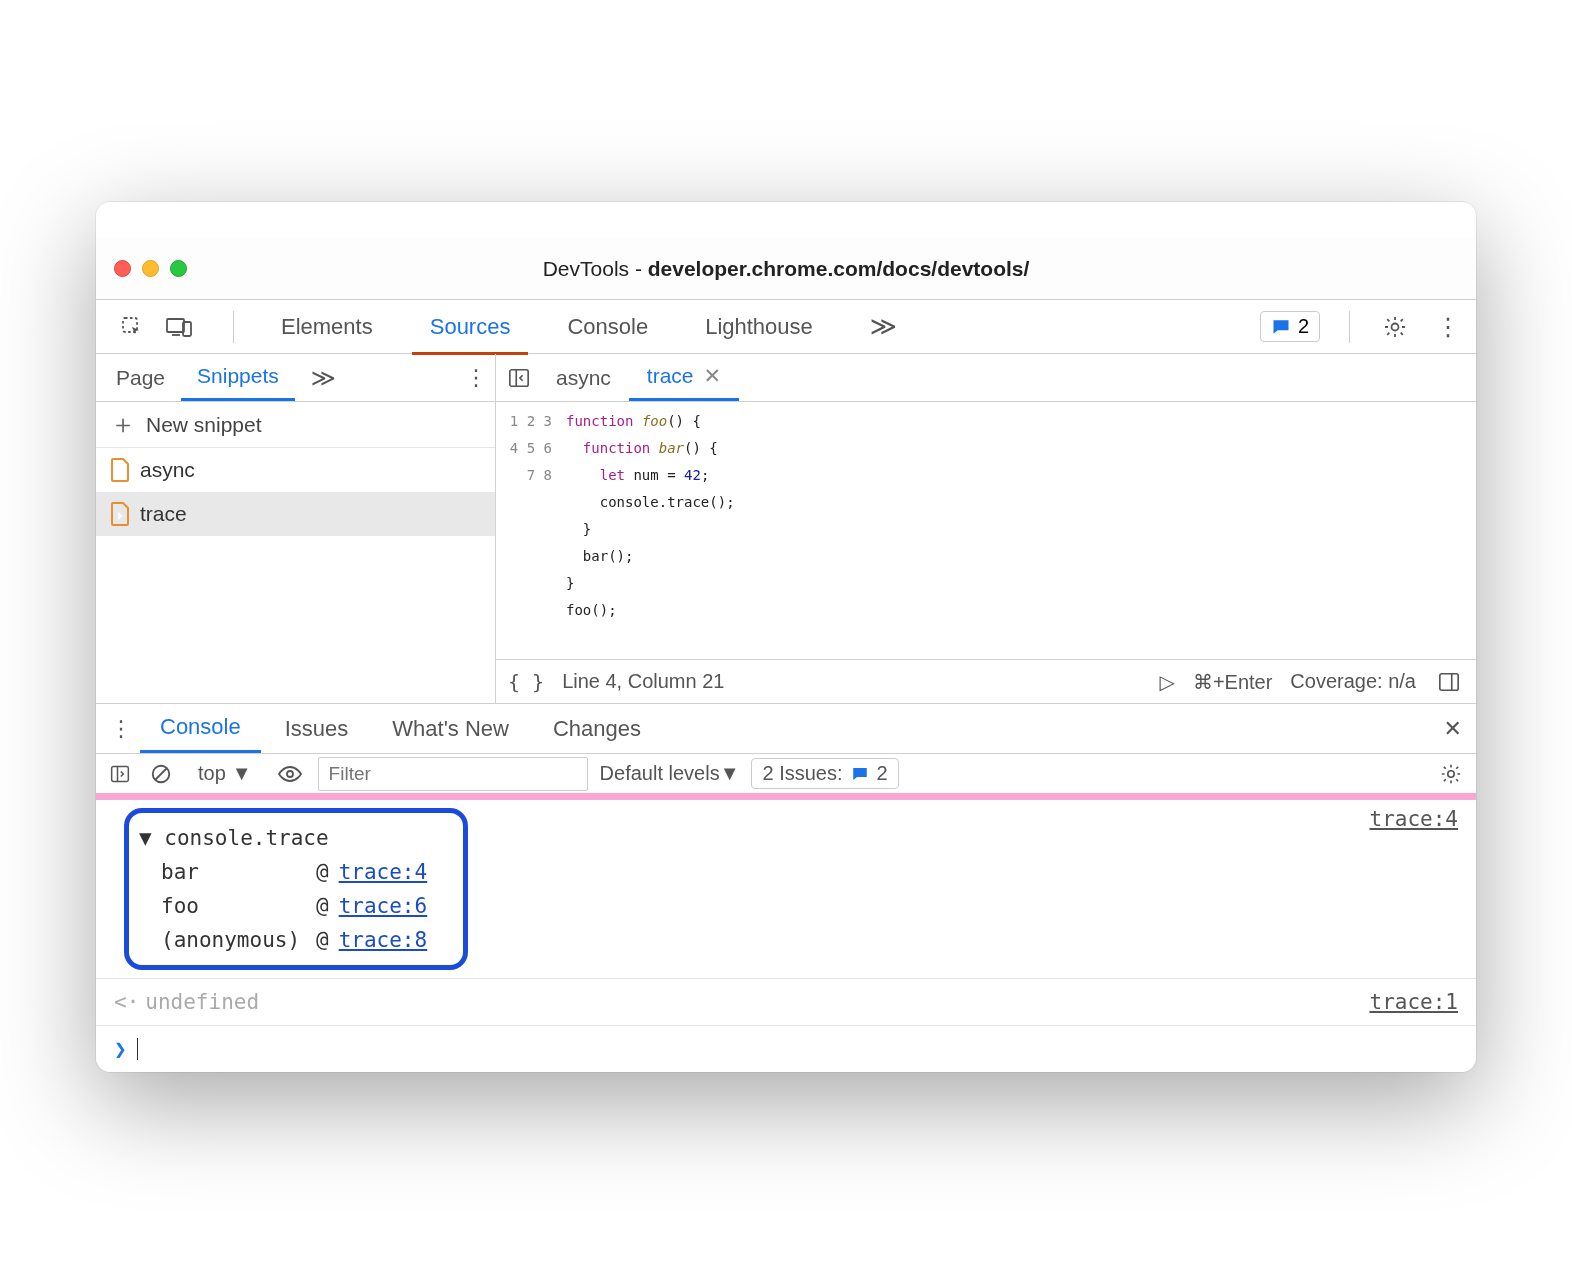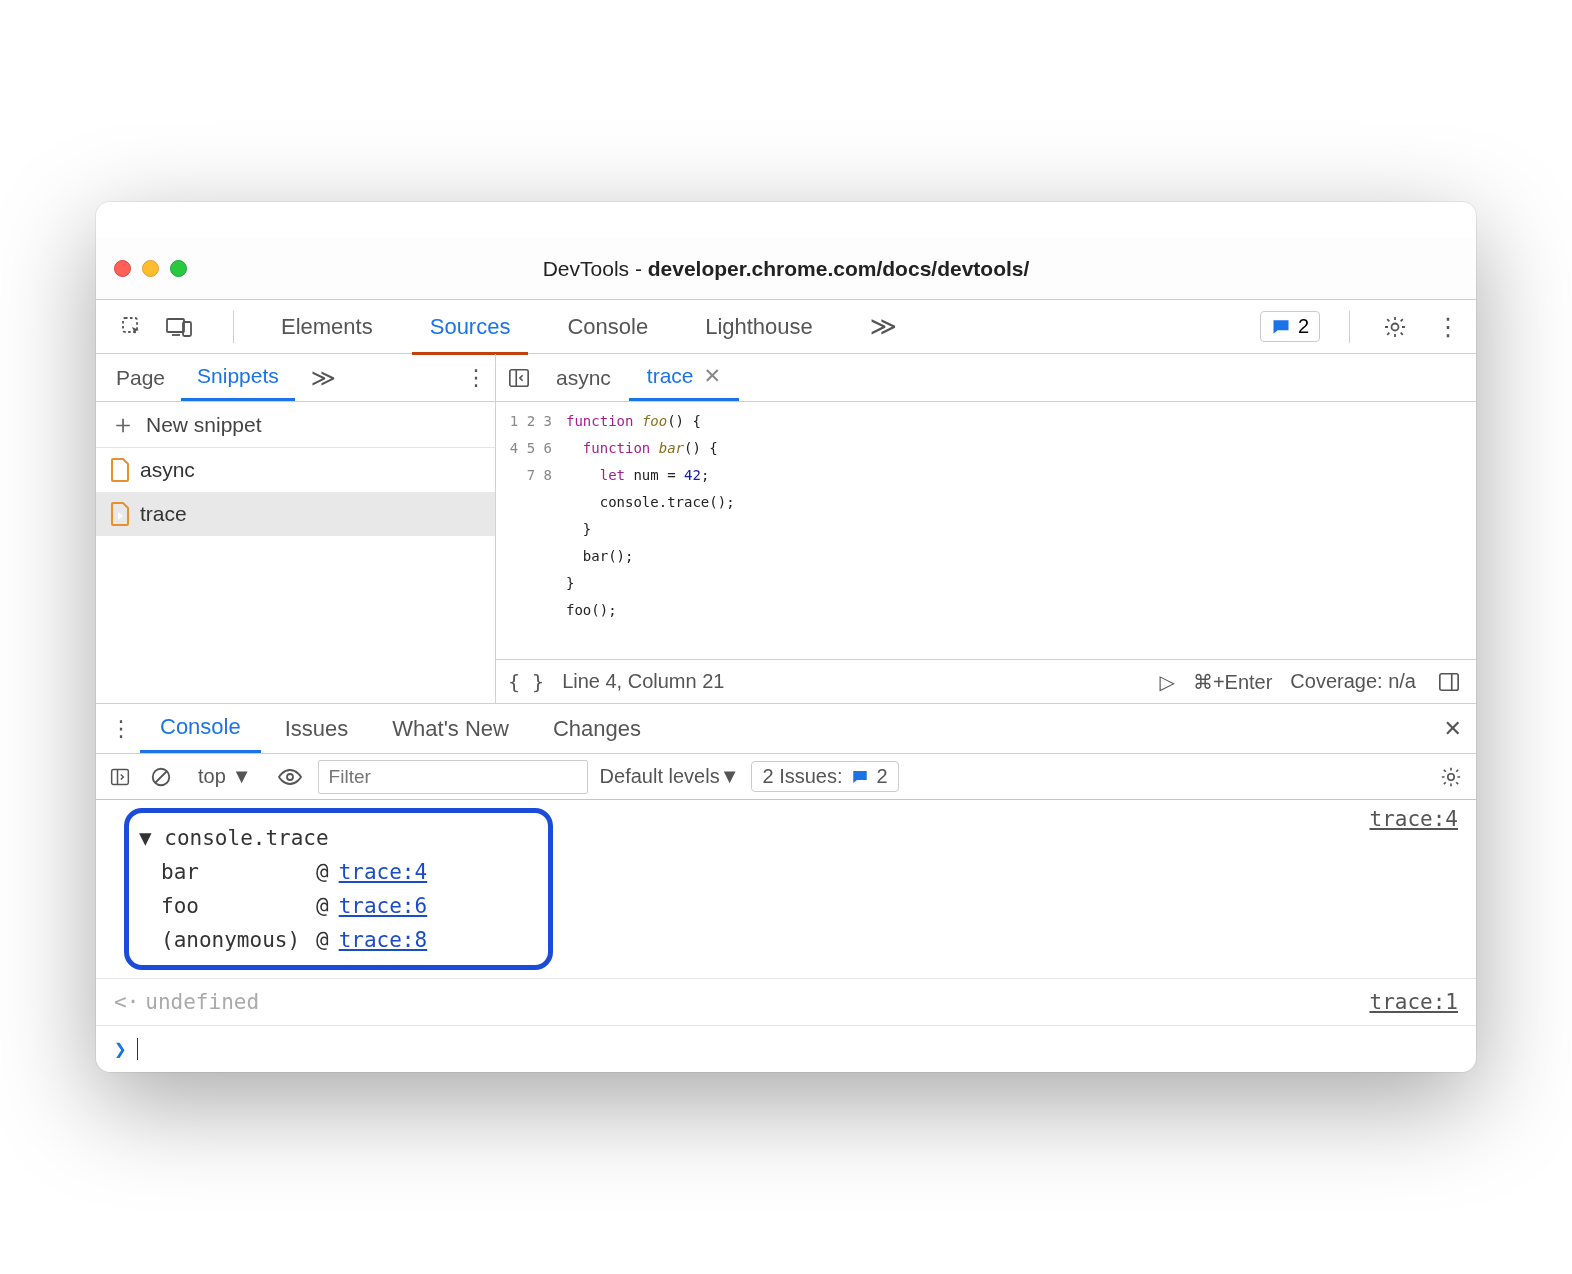--- a/index.html
+++ b/index.html
@@ -39,27 +39,27 @@
 .code-area { flex: 1; display: flex; font-family: Menlo, Consolas, monospace; font-size: 14px; line-height: 27px; padding-top: 6px; }
 .gutter { width: 70px; text-align: right; color: #888; padding-right: 14px; user-select: none; }
 .codelines { flex: 1; white-space: pre; color: #222; }
 .kw { color: #a71d8e; }
 .fn { color: #8a6d1f; font-style: italic; }
 .num { color: #1a1aa8; }
 .ed-status { height: 44px; border-top: 1px solid #d0d0d0; display: flex; align-items: center; gap: 18px; font-size: 20px; color: #555; padding: 0 12px; }
 .drawer-tabs { height: 50px; display: flex; align-items: center; border-bottom: 1px solid #d0d0d0; padding: 0 10px; gap: 4px; }
 .dtab { font-size: 22px; color: #555; padding: 10px 20px; cursor: pointer; }
 .dtab.active { color: #1a73e8; border-bottom: 3px solid #1a73e8; }
-.console-toolbar { height: 46px; display: flex; align-items: center; border-bottom: 1px solid #f9a8d4; padding: 0 10px; gap: 12px; font-size: 20px; color: #555; }
+.console-toolbar { height: 46px; display: flex; align-items: center; border-bottom: 7px solid #f9a8d4; padding: 0 10px; gap: 12px; font-size: 20px; color: #555; }
 .ctx-dd { display: flex; align-items: center; gap: 6px; padding: 3px 10px; }
 .filter-inp { flex: 0 0 270px; border: 1px solid #ccc; padding: 5px 10px; font-size: 19px; color: #666; border-radius: 2px; }
 .lvl-dd { display: flex; align-items: center; gap: 0; }
 .issues-chip { border: 1px solid #ccc; border-radius: 4px; padding: 3px 10px; display: flex; align-items: center; gap: 8px; }
 .console-body { font-family: Menlo, Consolas, monospace; font-size: 21px; line-height: 34px; }
-.trace-block { border: 5px solid #1b4bd9; border-radius: 18px; margin: 6px 10px; padding: 8px 10px; width: 429px; }
+.trace-block { border: 5px solid #1b4bd9; border-radius: 18px; margin: 6px 10px; padding: 8px 10px; width: 344px; }
 .console-row { display: flex; padding: 2px 18px; }
 .src-link { margin-left: auto; color: #555; text-decoration: underline; font-family: Menlo, Consolas, monospace; cursor: pointer; }
 .trace-line { display: flex; gap: 0; color: #333; }
 .trace-fn { width: 155px; }
 .at { margin-right: 10px; }
 .trace-loc { color: #1a4cc7; text-decoration: underline; cursor: pointer; }
 .ret-row { border-top: 1px solid #e5e5e5; border-bottom: 1px solid #e5e5e5; padding: 6px 18px; display: flex; color: #aaa; }
 .prompt-row { padding: 6px 18px; display: flex; align-items: center; gap: 10px; }
 .prompt-caret { color: #1a73e8; font-weight: bold; }
 svg { display: block; }

